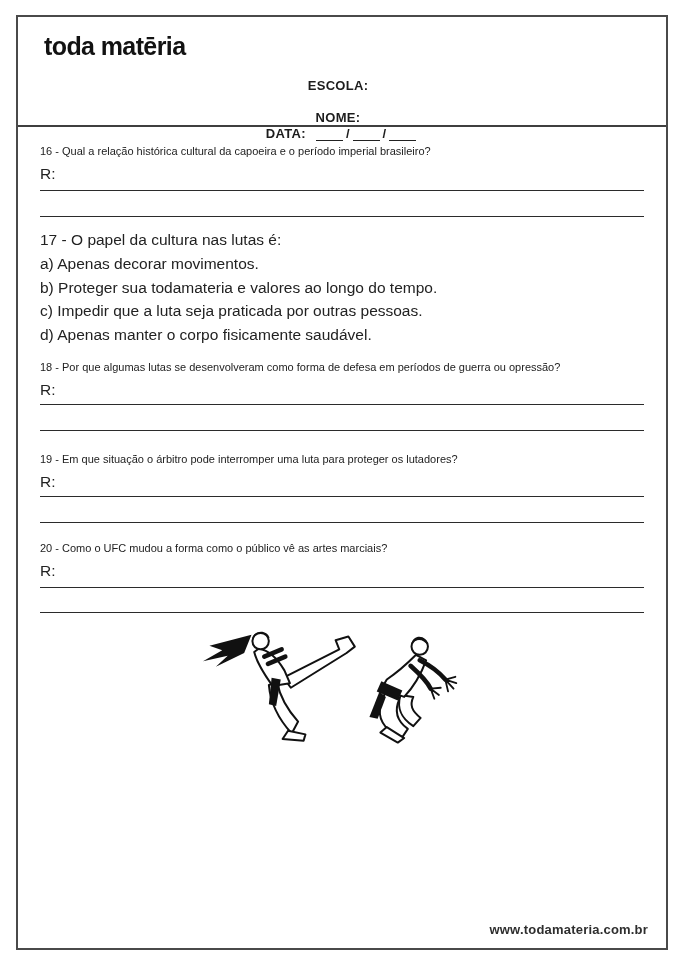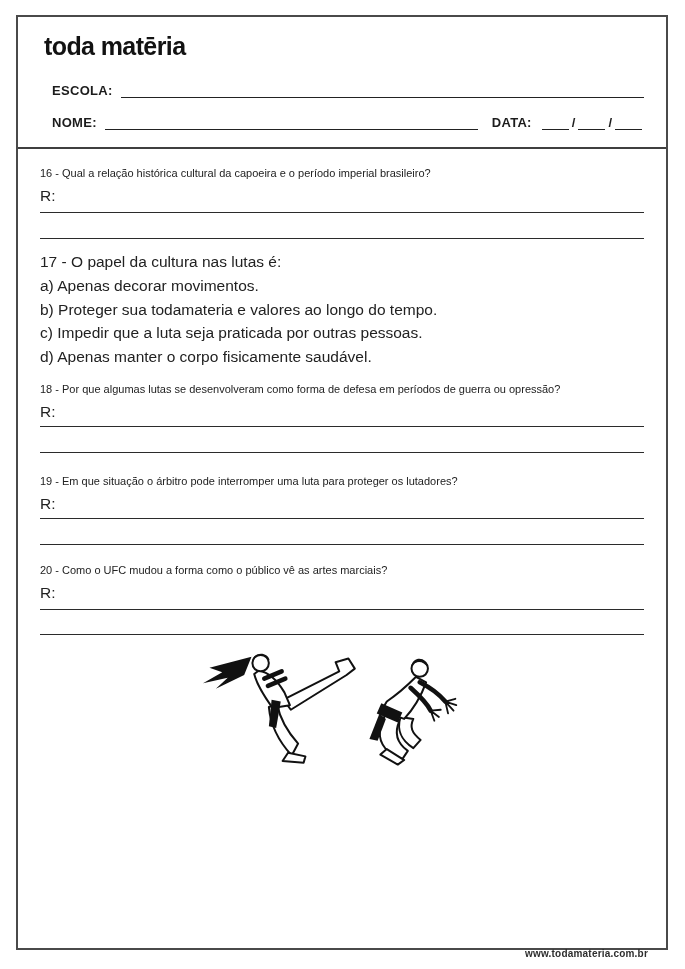--- a/index.html
+++ b/index.html
@@ -4,24 +4,24 @@
 <style>
   * { margin:0; padding:0; box-sizing:border-box; }
   html,body { width:685px; height:969px; background:#ffffff;
               font-family:"Liberation Sans", sans-serif; color:#1f1f1f; }
   .page { position:relative; width:685px; height:969px; background:#fff; overflow:hidden; }
 
   .frame { position:absolute; left:16px; top:15px; width:652px; height:935px;
            border:2px solid #4a4a4a; background:#fff; }
 
   
-  .header { position:relative; height:132px; border-bottom:2px solid #3f3f3f; }
+  .header { position:relative; height:110px; border-bottom:2px solid #3f3f3f; }
   .brand { position:absolute; left:26px; top:15px; font-size:25px; font-weight:700;
            letter-spacing:-0.6px; color:#121212; }
-  .hrow { position:absolute; left:34px; right:22px; display:flex; align-items:flex-end; }
+  .hrow { position:absolute; left:22px; right:22px; display:flex; align-items:center;flex-direction:column; }
   .hrow-school { top:61px; height:20px; }
   .hrow-name   { top:93px; height:20px; }
   .hlabel { font-size:13px; font-weight:700; letter-spacing:0.3px; color:#1c1c1c;
             padding-right:8px; white-space:nowrap; }
   .fill-line { flex:1; border-bottom:1.7px solid #222; height:100%; }
   .name-line { flex:1; margin-right:14px; }
   .date-group { display:flex; align-items:flex-end; }
   .date-seg { width:27px; height:100%; border-bottom:1.7px solid #222; margin:0 2px; }
   .date-slash { font-size:13px; font-weight:700; color:#1c1c1c; padding:0 1px; }
 
@@ -34,21 +34,21 @@
   .r-label { font-size:15.5px; line-height:20px; color:#222; }
   .ans-first { height:7px; border-bottom:1.4px solid #2b2b2b; }
   .ans-next  { height:26px; border-bottom:1.4px solid #2b2b2b; }
   .q17 { margin-top:11px; }
   .q17 p { font-size:15.5px; line-height:23.8px; color:#222; }
   .q18 { margin-top:8px; }
   .q19 { margin-top:16px; }
   .q20 { margin-top:13px; }
   .r-tight { line-height:19px; }
   .illus-wrap { margin-top:8px; text-align:center; }
-  .footer-url { position:absolute; right:18px; bottom:7px; font-size:10px;
+  .footer-url { position:absolute; right:18px; bottom:7px; font-size:13px;
                 font-weight:700; letter-spacing:0.2px; color:#2e2e2e; }
 </style>
 </head>
 <body>
 
 <div class="page">
   <div class="frame">
 
     <div class="header">
       <div class="brand">toda matēria</div>

